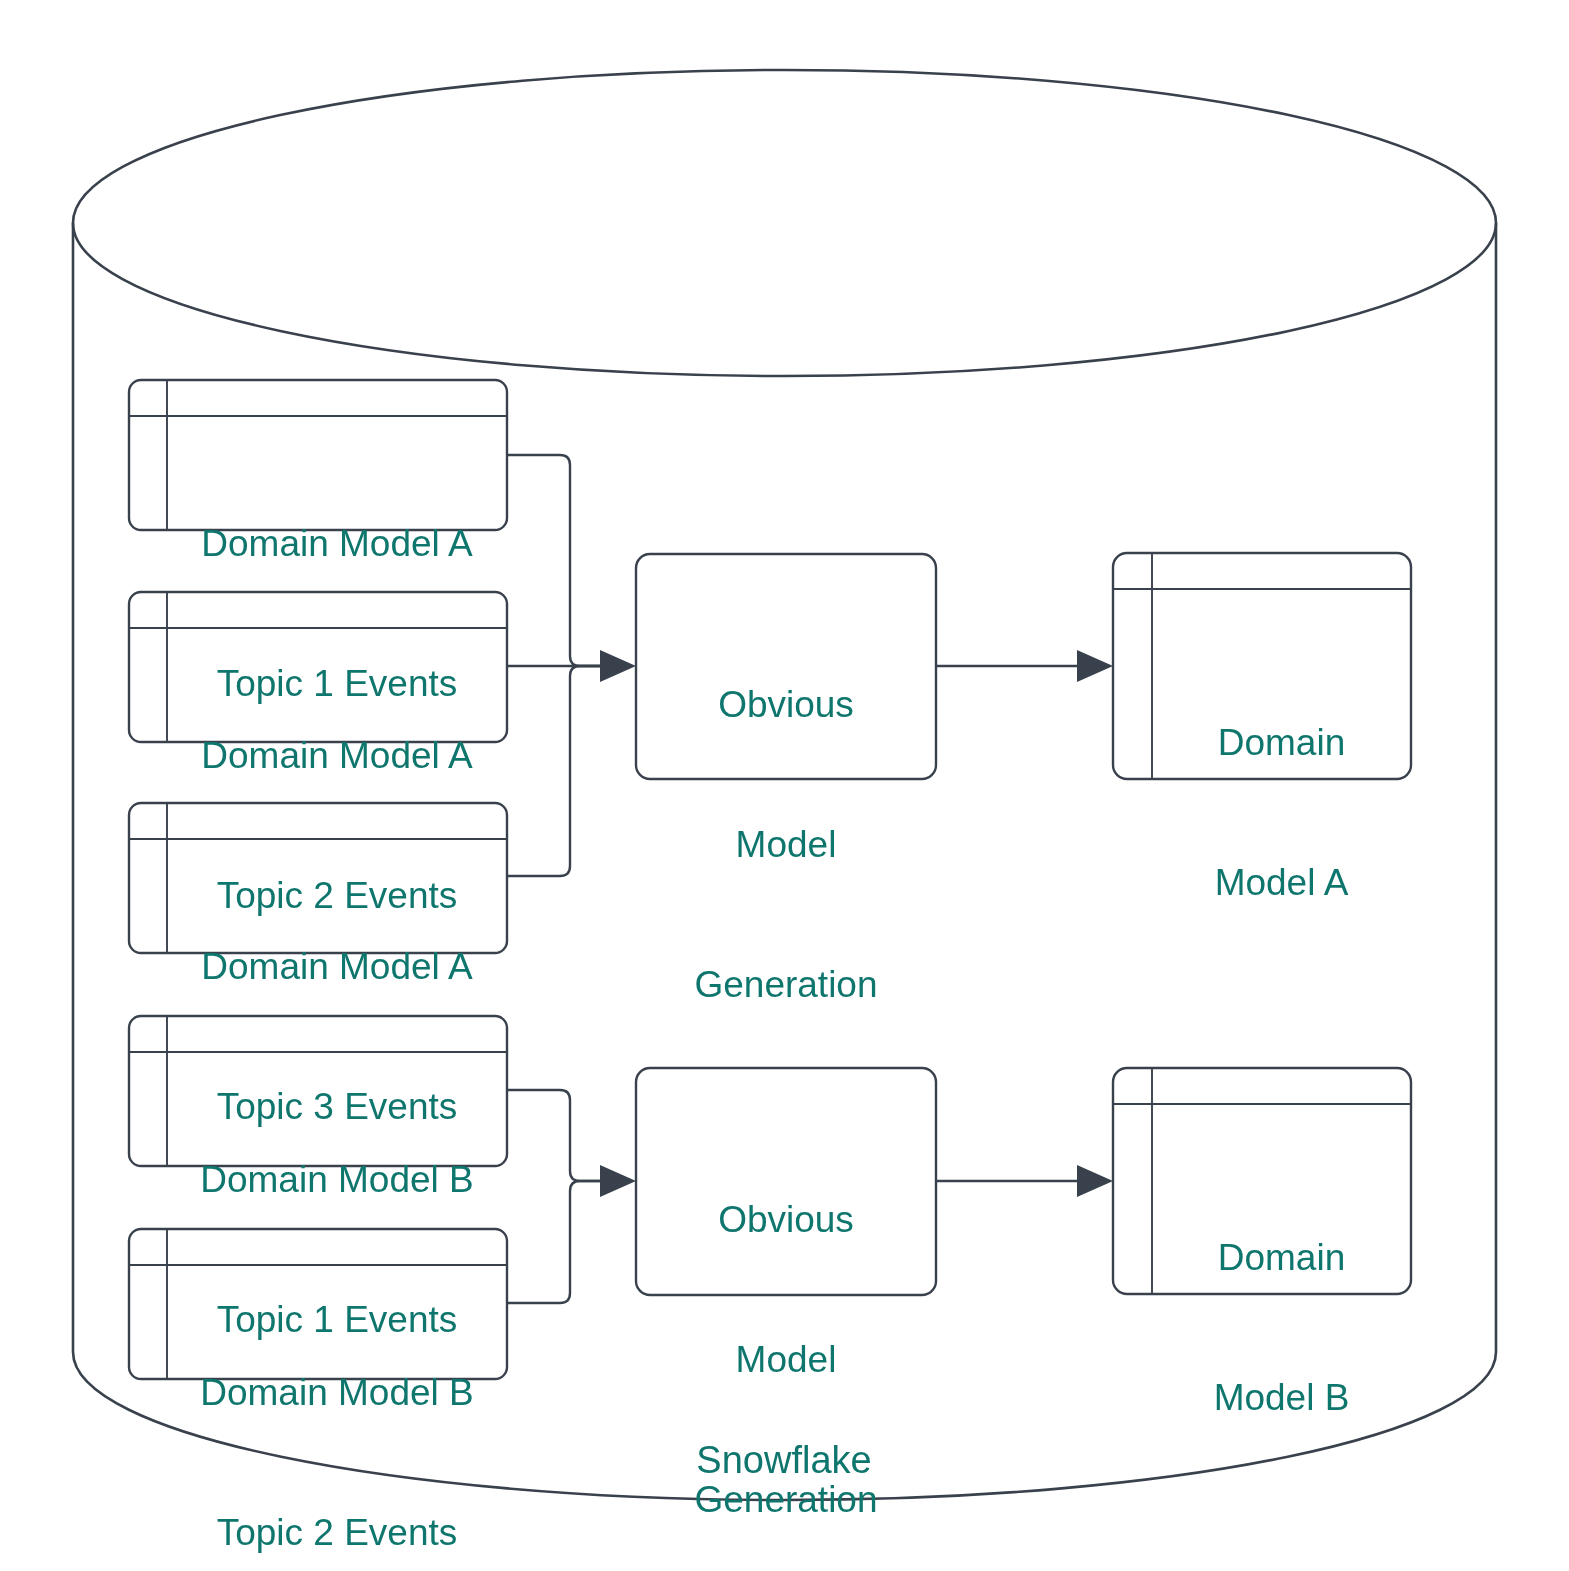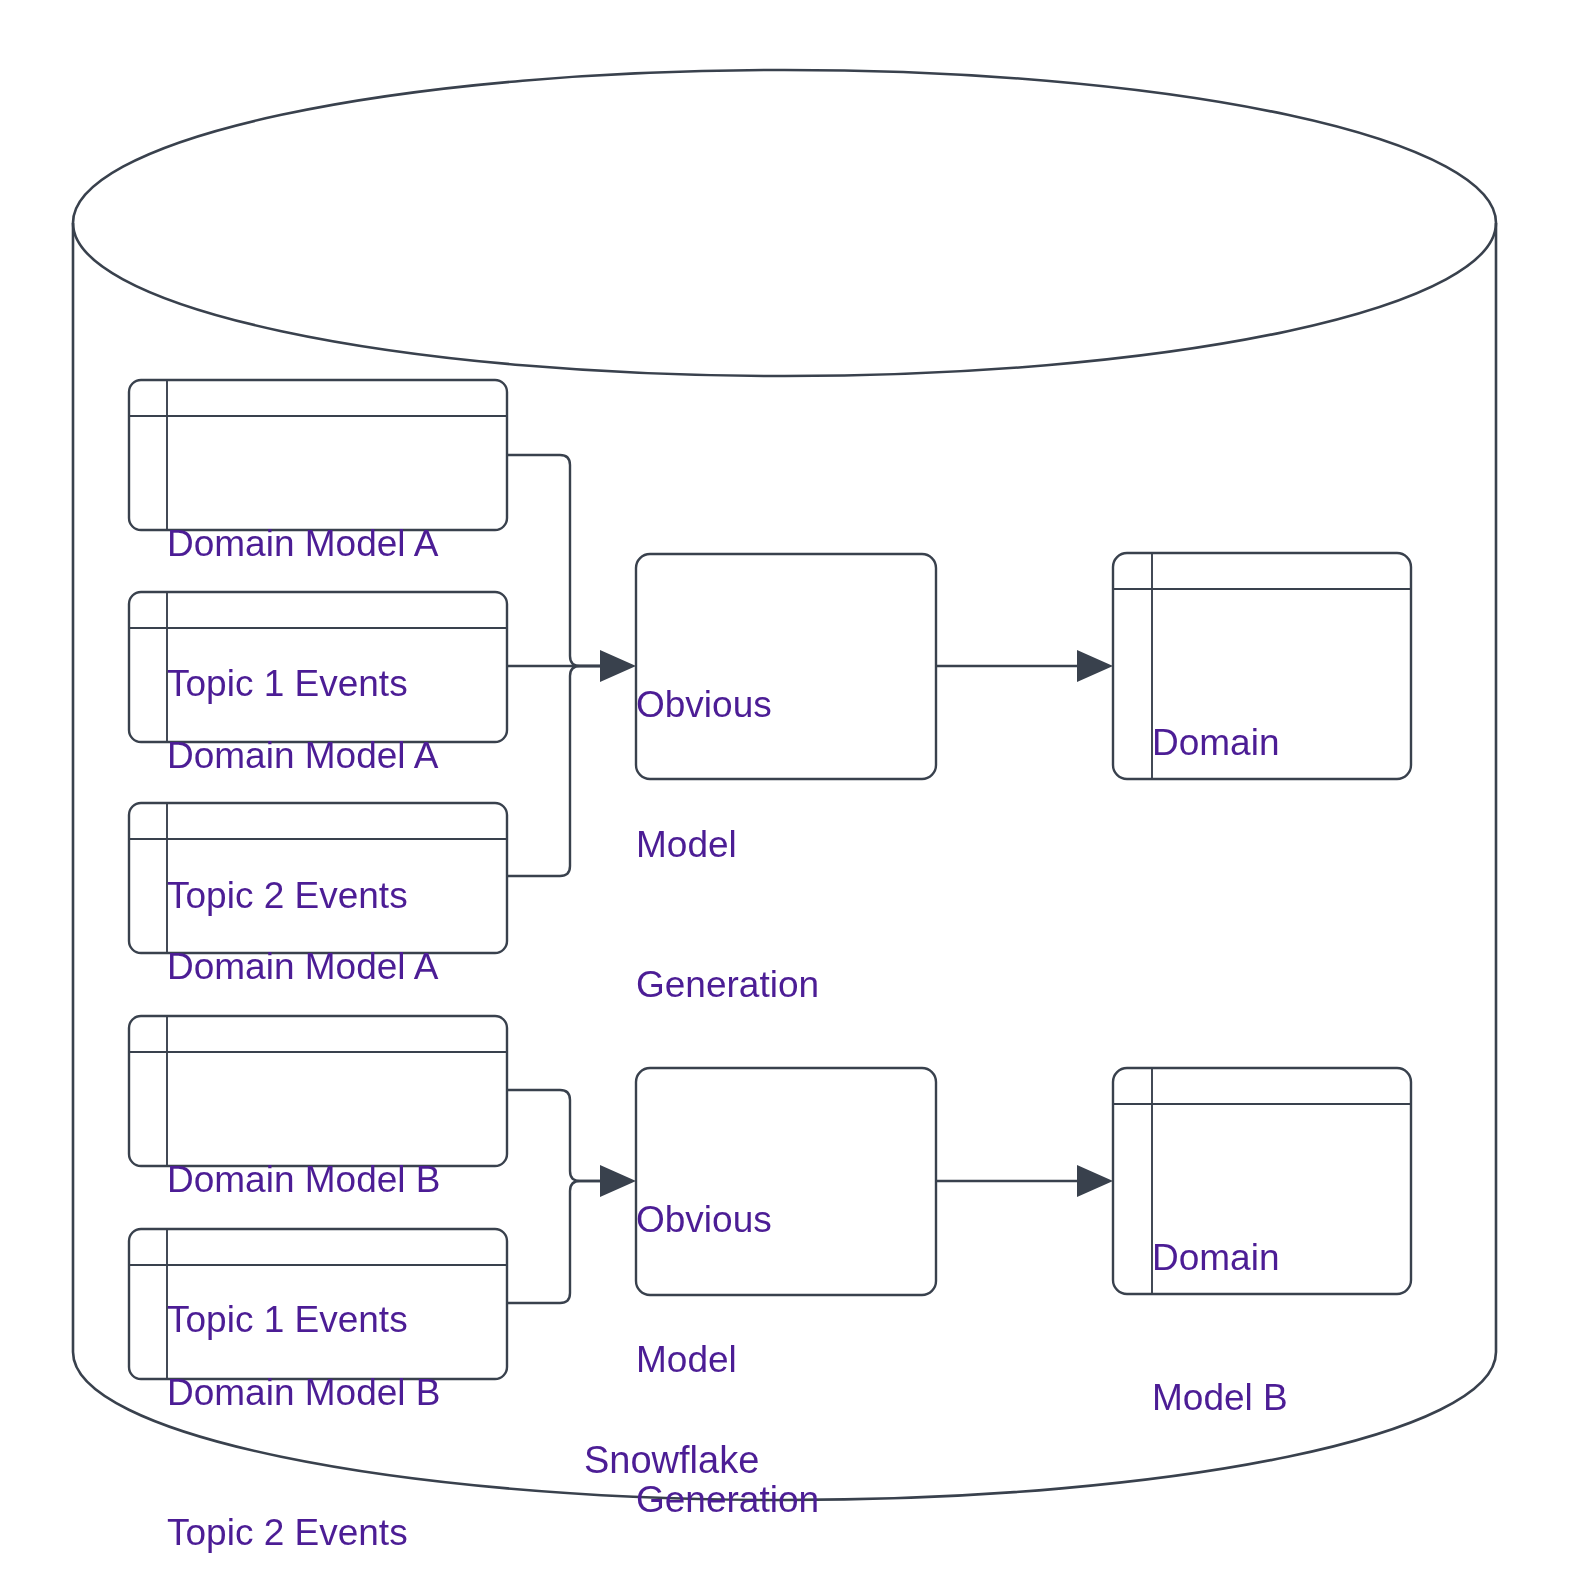--- a/index.html
+++ b/index.html
@@ -45,21 +45,22 @@
     fill: none;
     stroke: #39414d;
     stroke-width: 2.6;
   }
   .arrowhead {
     fill: #39414d;
     stroke: none;
   }
   .label {
     position: absolute;
-    color: #4c1d95;
+    color: #0f766e;
+    text-align: center;
     line-height: 1.26;
     white-space: pre;
     pointer-events: none;
   }
   .label-table {
     font-size: 37px;
   }
   .label-proc {
     font-size: 37px;
   }
@@ -163,20 +164,21 @@
     <div>Topic 1 Events</div>
   </div>
 
   <div class="label label-table" style="left:167px; top:640px; width:340px;">
     <div>Domain Model A</div>
     <div>Topic 2 Events</div>
   </div>
 
   <div class="label label-table" style="left:167px; top:851px; width:340px;">
     <div>Domain Model A</div>
+    <div>Topic 3 Events</div>
   </div>
 
   <div class="label label-table" style="left:167px; top:1064px; width:340px;">
     <div>Domain Model B</div>
     <div>Topic 1 Events</div>
   </div>
 
   <div class="label label-table" style="left:167px; top:1277px; width:340px;">
     <div>Domain Model B</div>
     <div>Topic 2 Events</div>
@@ -189,20 +191,21 @@
   </div>
 
   <div class="label label-proc" style="left:636px; top:1104px; width:300px;">
     <div>Obvious</div>
     <div>Model</div>
     <div>Generation</div>
   </div>
 
   <div class="label label-proc" style="left:1152px; top:627px; width:259px;">
     <div>Domain</div>
+    <div>Model A</div>
   </div>
 
   <div class="label label-proc" style="left:1152px; top:1142px; width:259px;">
     <div>Domain</div>
     <div>Model B</div>
   </div>
 
   <div class="label label-cyl" style="left:584px; top:1437px; width:400px;">Snowflake</div>
 
 </div>

